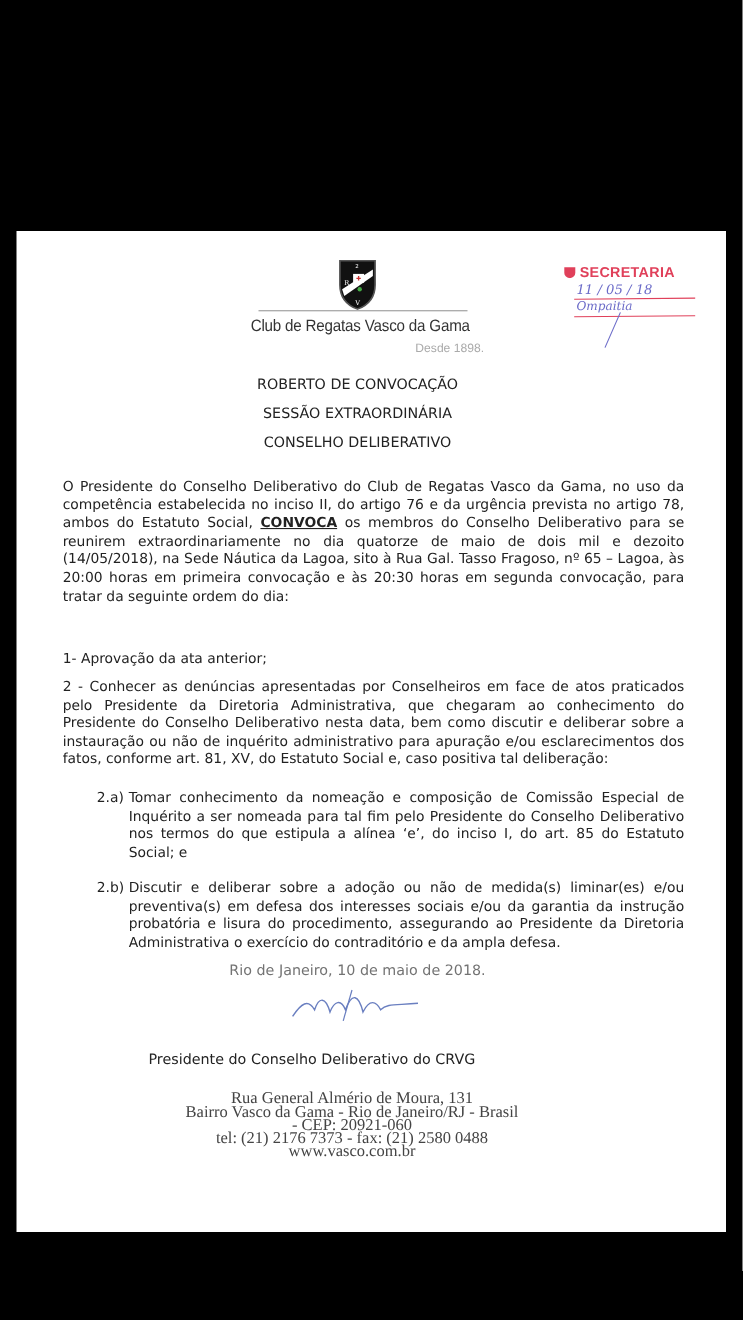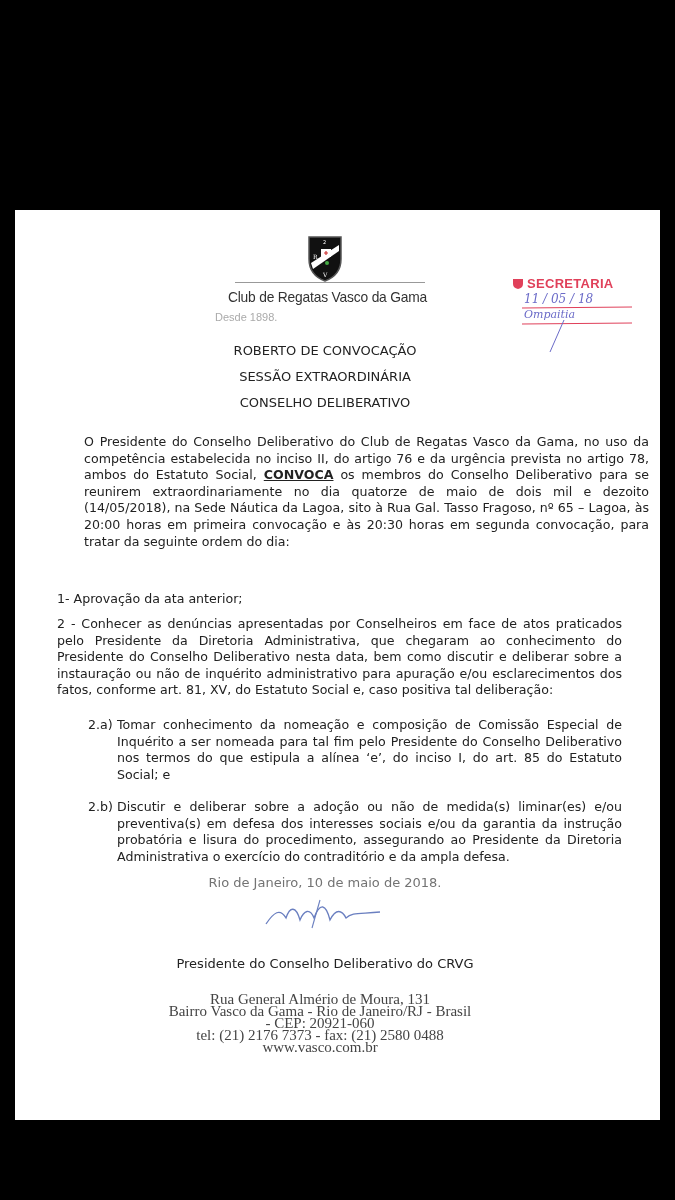--- a/index.html
+++ b/index.html
@@ -1,40 +1,40 @@
 <!DOCTYPE html>
 <html><head>
   <meta charset="utf-8">
   <style>
     html, body { margin:0; padding:0; }
     body { width:675px; height:1200px; background:#000; position:relative; overflow:hidden; font-family:"DejaVu Sans", sans-serif; }
     .page { position:absolute; left:15px; top:210px; width:645px; height:910px; background:#fff; }
     .crest { position:absolute; left:290px; top:23px; width:40px; height:50px; }
     .letterhead-rule { position:absolute; left:220px; top:72px; width:190px; height:1px; background:#999; }
     .club-name { position:absolute; left:200px; top:78px; width:225px; text-align:center; font-family:"Liberation Sans", sans-serif; font-size:15px; color:#333; letter-spacing:-0.2px; transform:scaleX(0.92); }
-    .club-since { position:absolute; left:200px; top:101px; width:225px; text-align:left; font-family:"Liberation Sans", sans-serif; font-size:11px; color:#aaa; }
-    .stamp { position:absolute; left:497px; top:28px; width:130px; height:80px;margin-top:36px; }
+    .club-since { position:absolute; left:200px; top:101px; width:225px; text-align:right; font-family:"Liberation Sans", sans-serif; font-size:11px; color:#aaa; }
+    .stamp { position:absolute; left:497px; top:28px; width:130px; height:80px; }
     .stamp-title { position:absolute; left:15px; top:2px; font-family:"Liberation Sans", sans-serif; font-size:13px; color:#e0405a; font-weight:bold; letter-spacing:0.3px; }
     .stamp-icon { position:absolute; left:0; top:3px; width:12px; height:12px; }
     .stamp-date { position:absolute; left:12px; top:18px; font-family:"DejaVu Serif", serif; font-style:italic; font-size:12px; color:#6b6bc8;text-align:center; }
     .stamp-sign { position:absolute; left:12px; top:34px; font-family:"DejaVu Serif", serif; font-style:italic; font-size:11px; color:#6b6bc8; }
     .stamp-lines { position:absolute; left:0; top:0; width:130px; height:80px; }
     .titles { position:absolute; left:150px; top:128px; width:320px; text-align:center; font-size:13px; color:#222; line-height:26px; }
     .body-text { position:absolute; left:42px; width:565px; font-size:12.6px; color:#222; line-height:16.6px; text-align:justify; }
-    .p1 { top:224px;margin-left:27px; }
+    .p1 { top:224px; }
     .p2 { top:381px; }
     .p3 { top:406px; }
     .sub { position:absolute; left:102px; width:505px; font-size:12.6px; color:#222; line-height:16.6px; text-align:justify; }
     .sub .lbl { position:absolute; left:-29px; top:0; }
     .sub-a { top:507px; }
     .sub-b { top:579px;margin-top:10px; }
     .city-date { position:absolute; left:150px; top:648px; width:320px; text-align:center; font-size:13px; color:#737373;margin-top:17px; }
     .signature { position:absolute; left:245px; top:688px; width:130px; height:32px; }
     .signer { position:absolute; left:150px; top:719px; width:320px; text-align:center; font-size:13px; font-weight:bold; color:#222; }
-    .signer-title { position:absolute; left:120px; top:746px; width:380px; text-align:center; font-size:13px; color:#222; }
+    .signer-title { position:absolute; left:120px; top:746px; width:380px; font-size:13px; color:#222; }
     .footer { position:absolute; left:150px; top:783px; width:310px; text-align:center; font-family:"Liberation Serif", serif; font-size:15px; color:#444; line-height:12px; }
     b.u { text-decoration:underline; }
   </style>
 </head>
 <body>
 
 <div class="page">
 
   <svg class="crest" viewBox="0 0 40 50">
     <path d="M4 4 L36 4 L36 26 Q36 42 20 48 Q4 42 4 26 Z" fill="#111" stroke="#555" stroke-width="1.5"></path>

